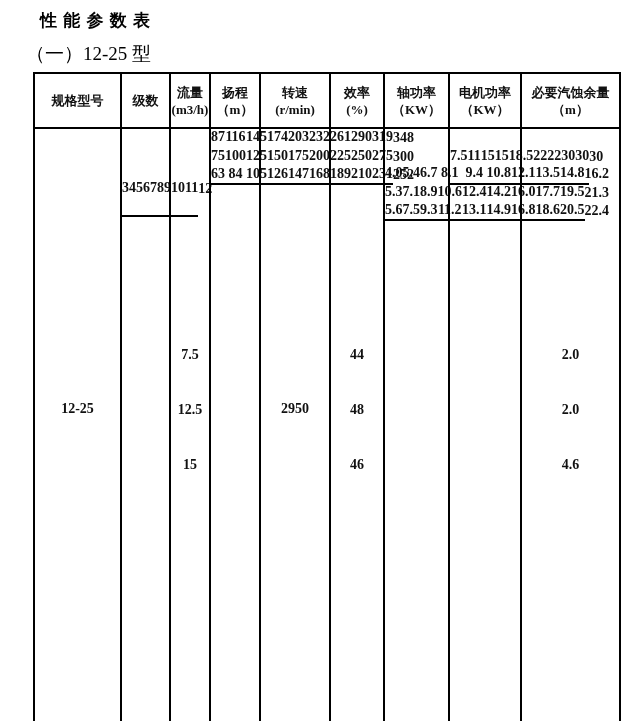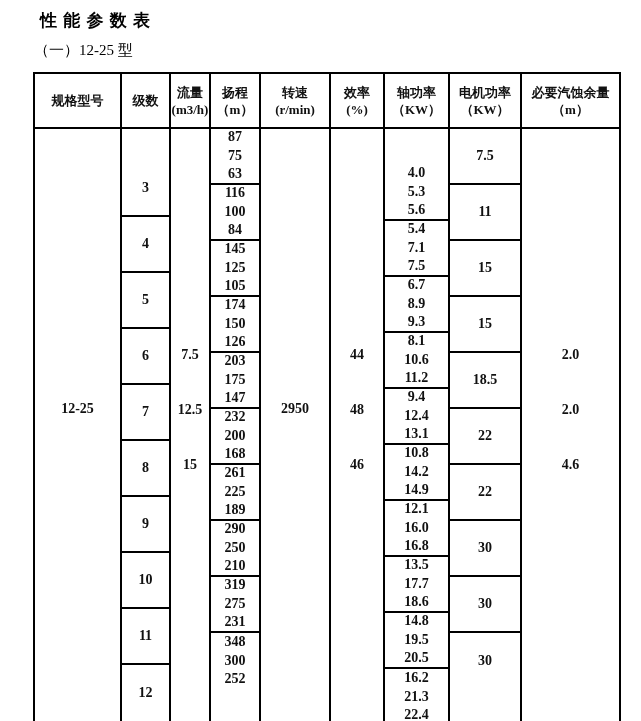--- a/index.html
+++ b/index.html
@@ -11,42 +11,42 @@
     color: #111111;
     overflow: hidden;
   }
   .doc-title {
     position: absolute; left: 40px; top: 9px;
     font-size: 17px; font-weight: bold;
     letter-spacing: 1px; color: #000;
     white-space: pre;
   }
   .doc-subtitle {
-    position: absolute; left: 34px; top: 41px;
-    font-size: 15px; color: #000;
+    position: absolute; left: 26px; top: 41px;
+    font-size: 19px; color: #000;
     white-space: pre;
   }
   .ptable {
     position: absolute; left: 33px; top: 72px;
     display: flex;
     border: 2px solid #000;
     background: #fff;
     font-weight: bold;
   }
   .col { display: flex; flex-direction: column; }
   .col + .col { border-left: 2px solid #000; }
   .hcell {
     height: 55px;
     border-bottom: 2px solid #000;
     display: flex; flex-direction: column;
     align-items: center; justify-content: center;
     font-size: 13px; line-height: 17px;
     text-align: center;
   }
-  .cbody { display: flex; flex-direction: column; height: 560px; }
+  .cbody { display: flex; flex-direction: row; height: 560px; }
   .gcell {
     height: 56px;
     display: flex; align-items: center; justify-content: center;
     font-size: 14px;
   }
   .gcell:not(:last-child) { border-bottom: 2px solid #000; }
   .lines { white-space: pre-line; line-height: 18.4px; text-align: center; }
   .span-cell {
     flex: 1;
     display: flex; align-items: center; justify-content: center;

